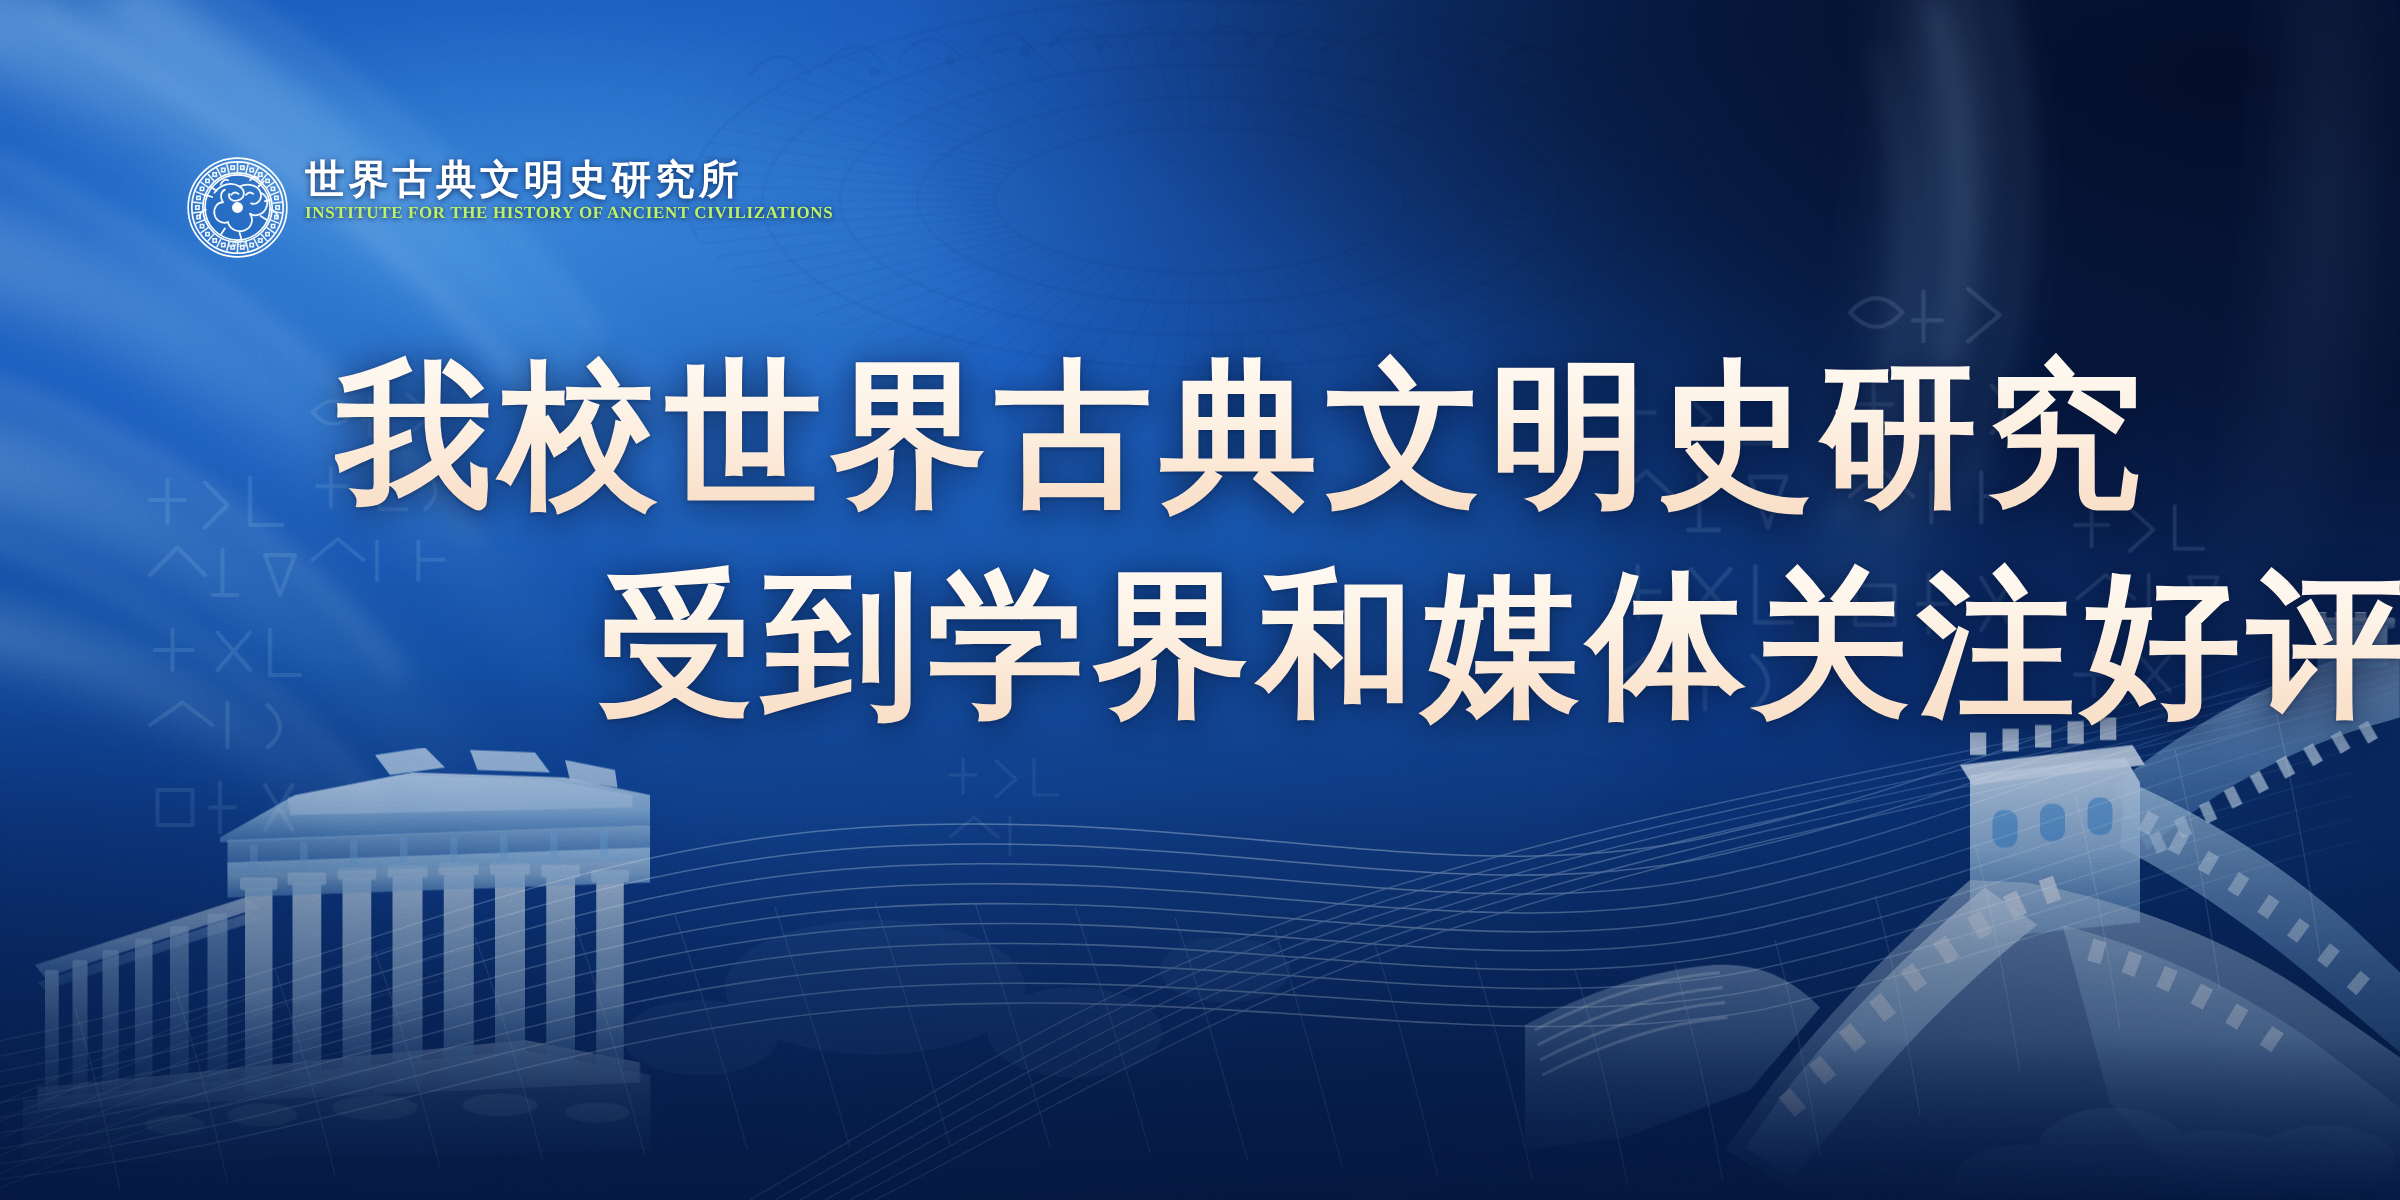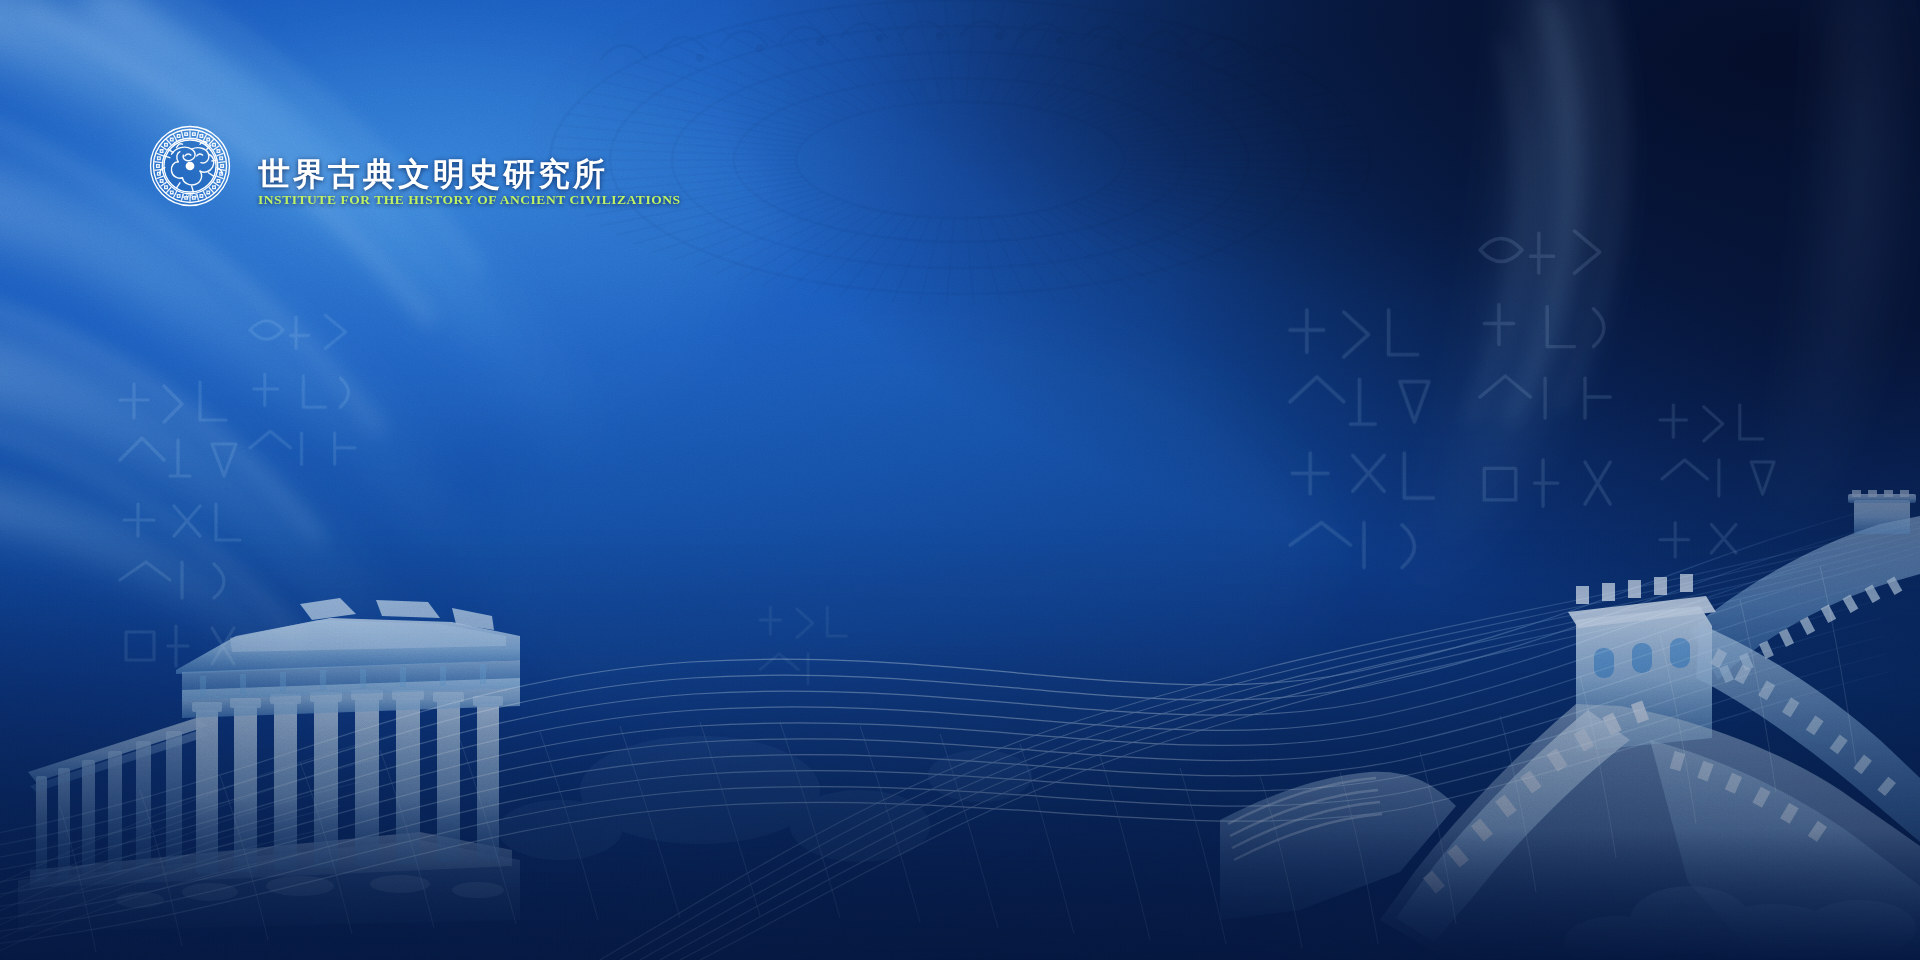--- a/index.html
+++ b/index.html
@@ -61,21 +61,21 @@
   #parthenon{left:0px;bottom:0px;width:560px;height:420px;opacity:.82;mix-blend-mode:screen;}
   #greatwall{right:0px;bottom:0px;width:700px;height:470px;opacity:.80;mix-blend-mode:screen;}
 
   
   .grain{opacity:.30;mix-blend-mode:overlay;}
   .grain svg{width:100%;height:100%;display:block;}
 
   
   #logo-block{
     position:absolute;left:148px;top:124px;
-    display:flex;align-items:flex-end;gap:26px;
+    display:flex;align-items:flex-start;gap:12px;
     z-index:20;
   }
   #logo-seal{width:84px;height:84px;flex:0 0 84px;}
   #logo-seal svg{display:block;width:100%;height:100%;}
   .logo-text{display:flex;flex-direction:column;gap:2px;padding-top:2px;}
   .logo-cn{
     font-family:"Liberation Serif", serif;
     font-size:32px;font-weight:700;color:#ffffff;
     letter-spacing:3px;line-height:1.08;
     text-shadow:0 1px 5px rgba(2,20,60,.75);
@@ -630,14 +630,18 @@
         <text x="50" y="88" text-anchor="middle" fill="#ffffff" font-size="7" font-family="Liberation Serif, serif" letter-spacing="1.4">1984</text>
       </svg>
     </div>
 
     <div class="logo-text">
       <div class="logo-cn">世界古典文明史研究所</div>
       <div class="logo-en">INSTITUTE FOR THE HISTORY OF ANCIENT CIVILIZATIONS</div>
     </div>
   </div>
 
+  <div id="headline">
+    <div class="hl-line" id="hl-line-1">我校世界古典文明史研究</div>
+    <div class="hl-line" id="hl-line-2">受到学界和媒体关注好评</div>
+  </div>
 
 </div>
 
 </body></html>

